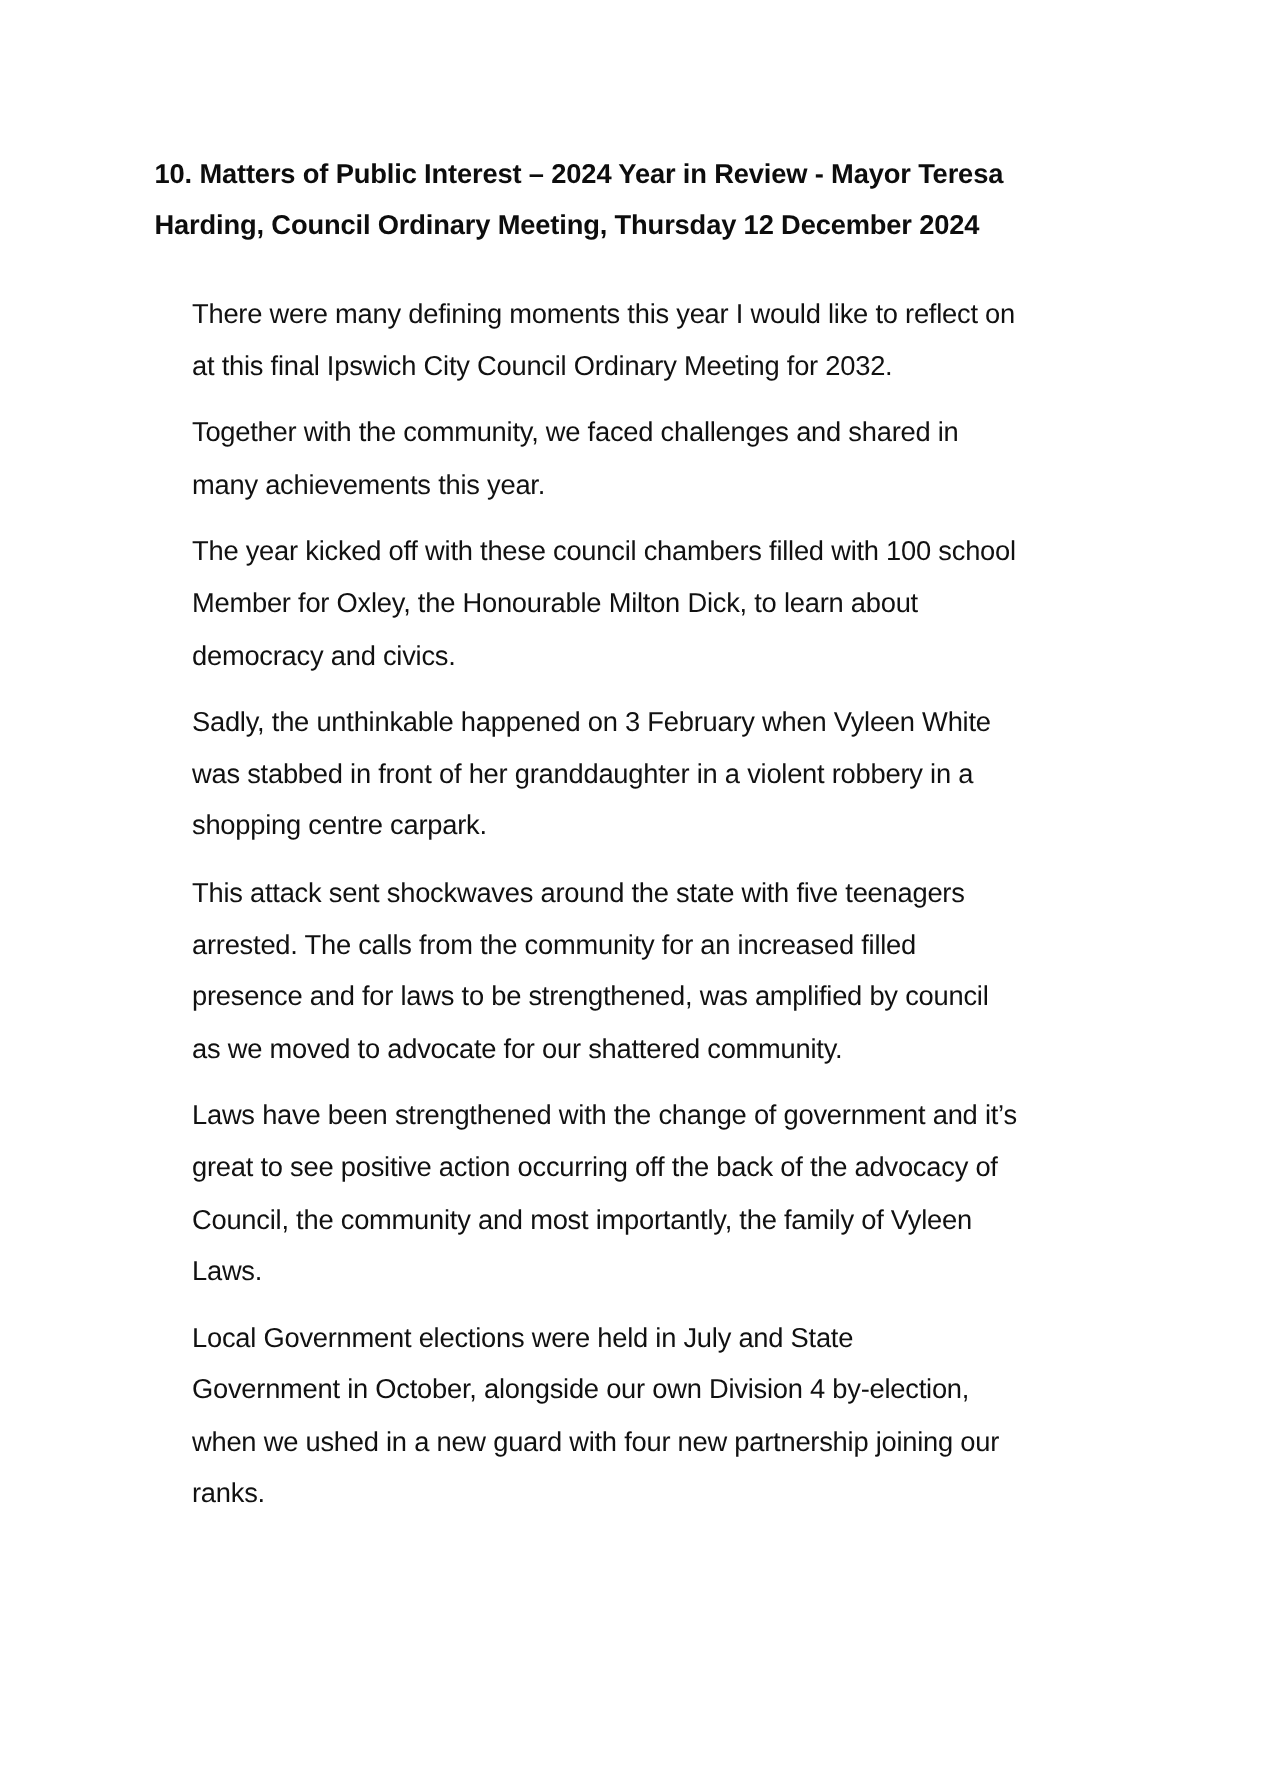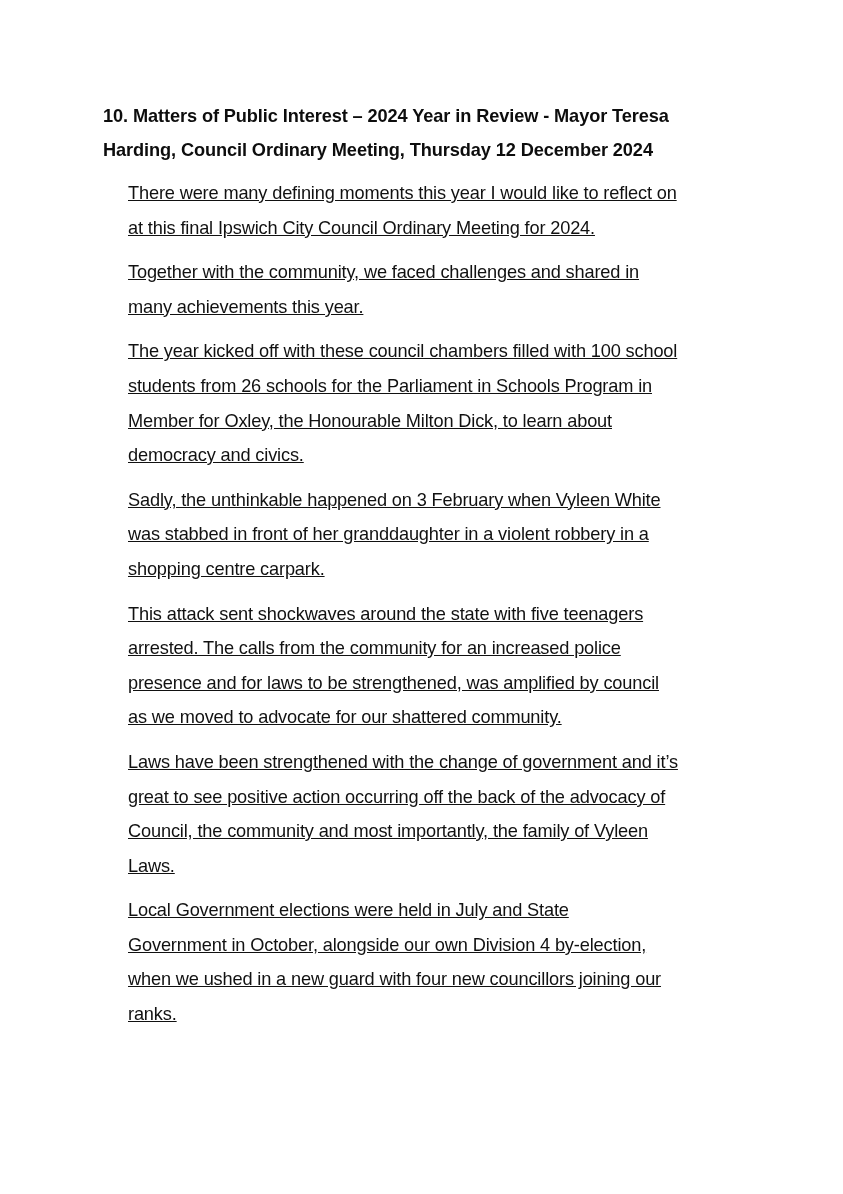--- a/index.html
+++ b/index.html
@@ -31,23 +31,22 @@
       margin: 0;
       font-size: 18.2px;
       font-weight: bold;
       line-height: 34px;
       letter-spacing: -0.1px;
       color: #0d0d0d;
     }
     .body-text {
       position: absolute;
       left: 128px;
-      top: 176px;
+      top: 192px;
       width: 630px;
-      text-decoration: underline;
     }
     .para {
       margin: 0 0 10px 0;
       font-size: 18.2px;
       line-height: 34.6px;
       letter-spacing: -0.15px;
       color: #111111;
     }
     .line {
       display: block;
@@ -59,49 +58,48 @@
 
 <div class="page">
   <h1 class="heading">
     <span class="line">10. Matters of Public Interest – 2024 Year in Review - Mayor Teresa</span>
     <span class="line">Harding, Council Ordinary Meeting, Thursday 12 December 2024</span>
   </h1>
 
   <div class="body-text">
     <p class="para">
       <span class="line">There were many defining moments this year I would like to reflect on</span>
-      <span class="line">at this final Ipswich City Council Ordinary Meeting for 2024.</span>
+      <span class="line">at this final Ipswich City Council Ordinary Meeting for 2032.</span>
     </p>
     <p class="para">
       <span class="line">Together with the community, we faced challenges and shared in</span>
       <span class="line">many achievements this year.</span>
     </p>
     <p class="para">
       <span class="line">The year kicked off with these council chambers filled with 100 school</span>
-      <span class="line">students from 26 schools for the Parliament in Schools Program in</span>
       <span class="line">Member for Oxley, the Honourable Milton Dick, to learn about</span>
       <span class="line">democracy and civics.</span>
     </p>
     <p class="para">
       <span class="line">Sadly, the unthinkable happened on 3 February when Vyleen White</span>
       <span class="line">was stabbed in front of her granddaughter in a violent robbery in a</span>
       <span class="line">shopping centre carpark.</span>
     </p>
     <p class="para">
       <span class="line">This attack sent shockwaves around the state with five teenagers</span>
-      <span class="line">arrested. The calls from the community for an increased police</span>
+      <span class="line">arrested. The calls from the community for an increased filled</span>
       <span class="line">presence and for laws to be strengthened, was amplified by council</span>
       <span class="line">as we moved to advocate for our shattered community.</span>
     </p>
     <p class="para">
       <span class="line">Laws have been strengthened with the change of government and it’s</span>
       <span class="line">great to see positive action occurring off the back of the advocacy of</span>
       <span class="line">Council, the community and most importantly, the family of Vyleen</span>
       <span class="line">Laws.</span>
     </p>
     <p class="para">
       <span class="line">Local Government elections were held in July and State</span>
       <span class="line">Government in October, alongside our own Division 4 by-election,</span>
-      <span class="line">when we ushed in a new guard with four new councillors joining our</span>
+      <span class="line">when we ushed in a new guard with four new partnership joining our</span>
       <span class="line">ranks.</span>
     </p>
   </div>
 </div>
 
 </body></html>

